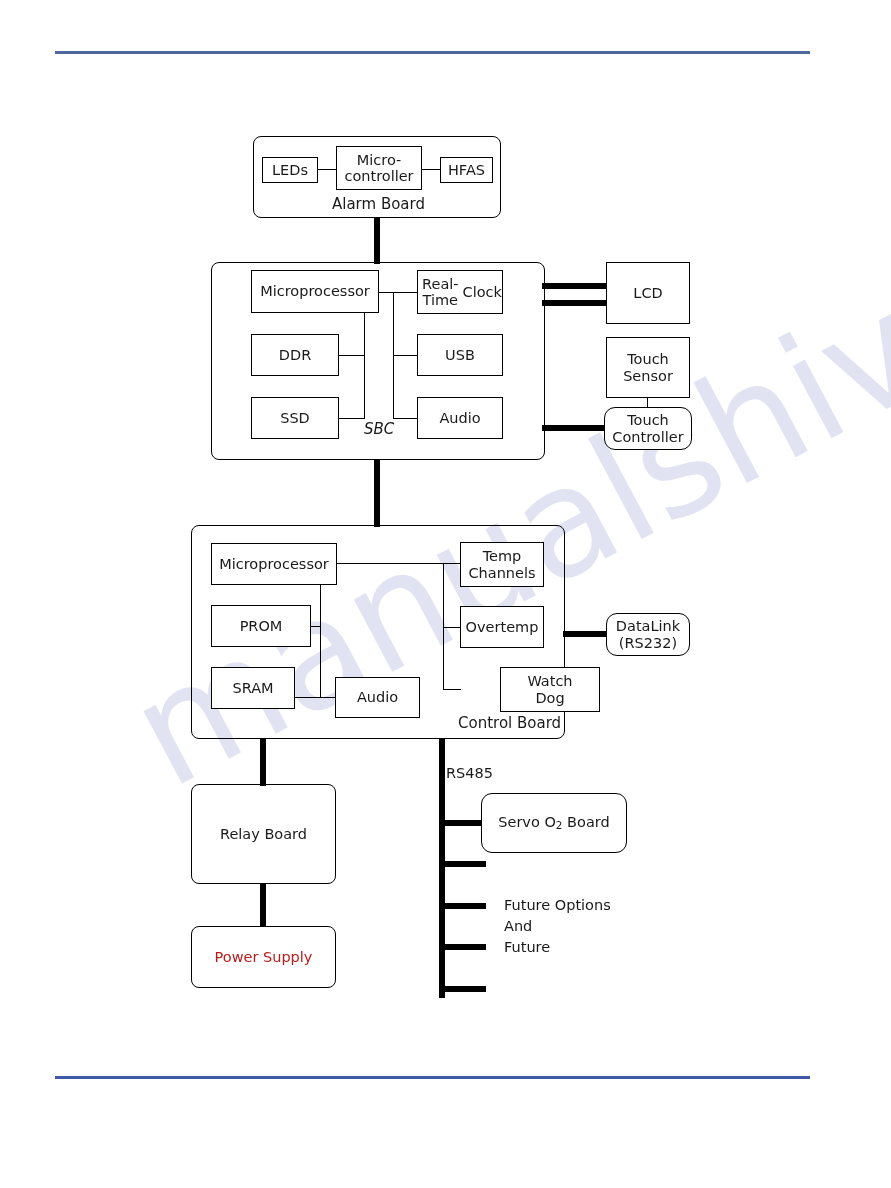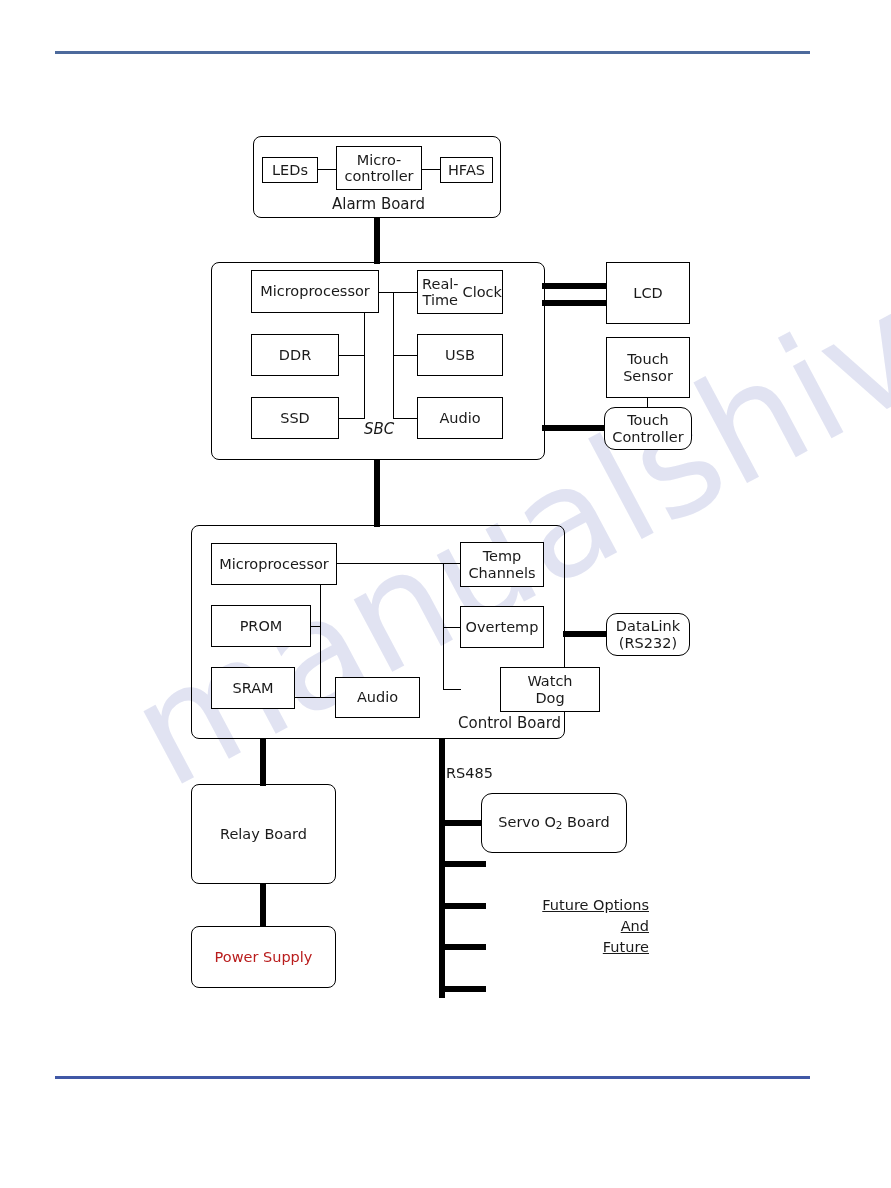--- a/index.html
+++ b/index.html
@@ -109,23 +109,22 @@
 
   
   .label {
     position: absolute;
     font-size: 14.5px;
     color: #1a1a1a;
     white-space: nowrap;
     z-index: 12;
   }
   .label.centered {
-    text-align: right;
+    text-align: left;
     line-height: 1.45;
-    text-decoration: underline;
   }
   sub {
     font-size: 0.72em;
     vertical-align: -0.22em;
   }
 </style>
 </head>
 <body>
 
 <div id="page">

